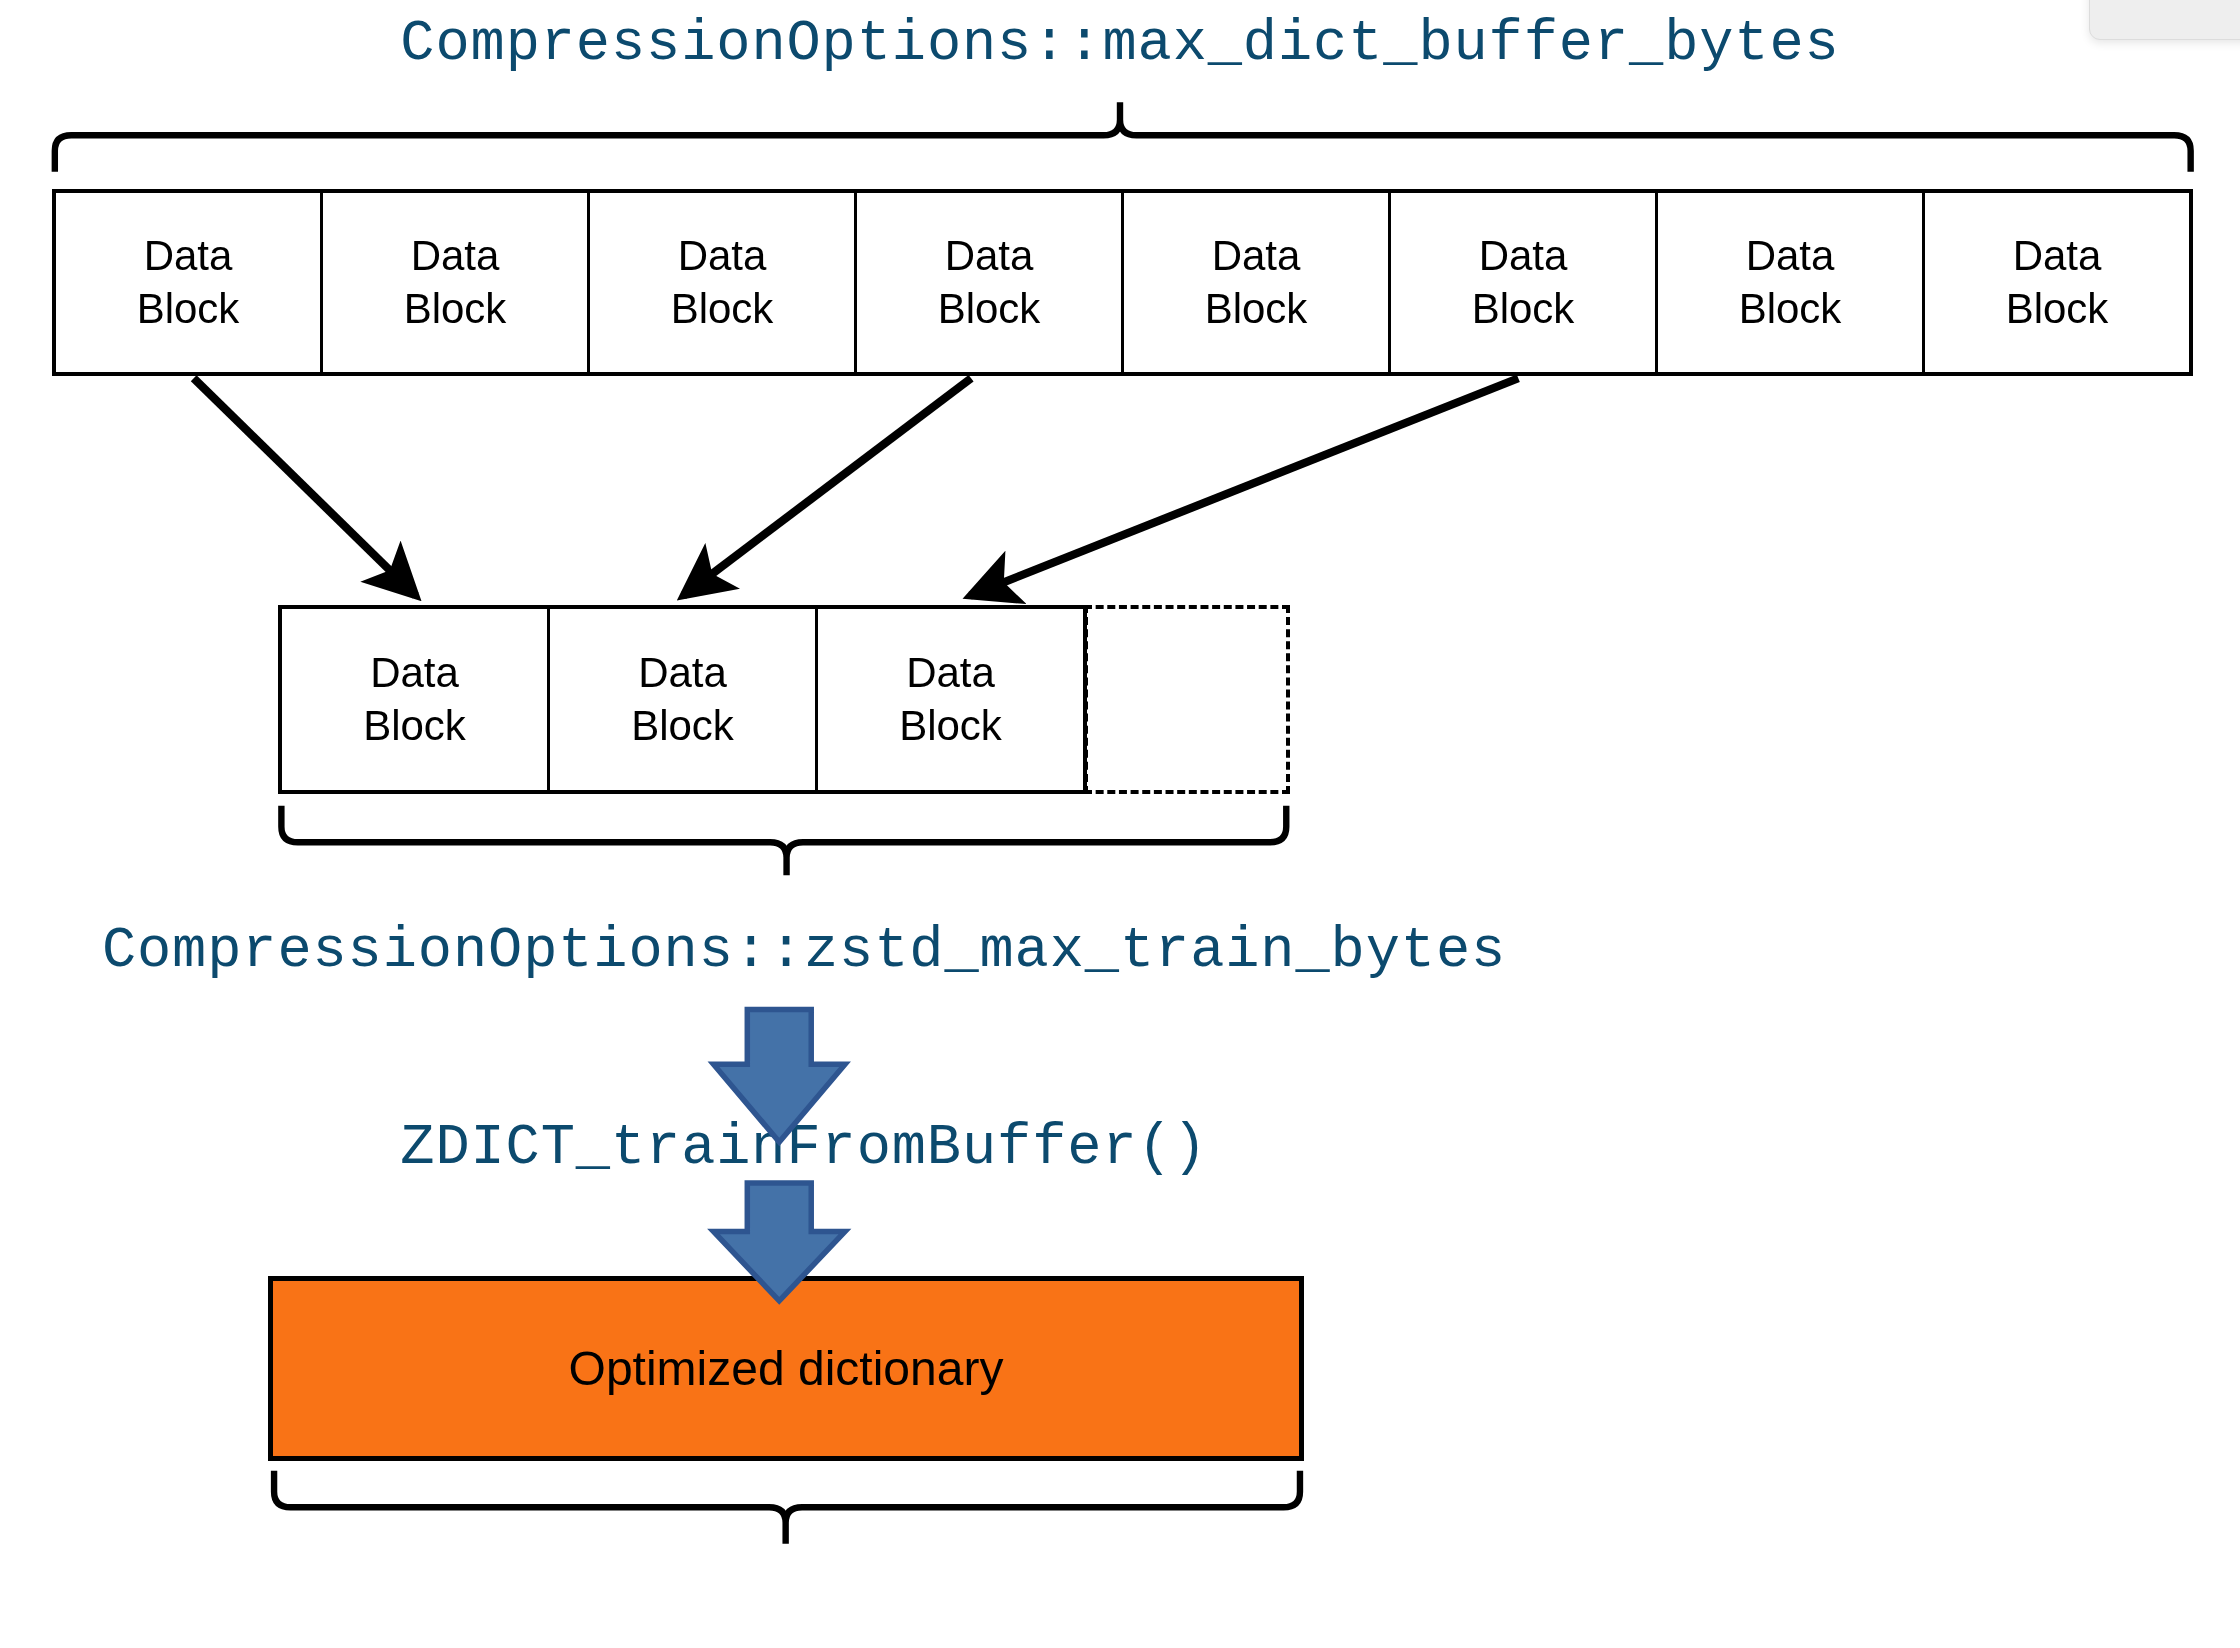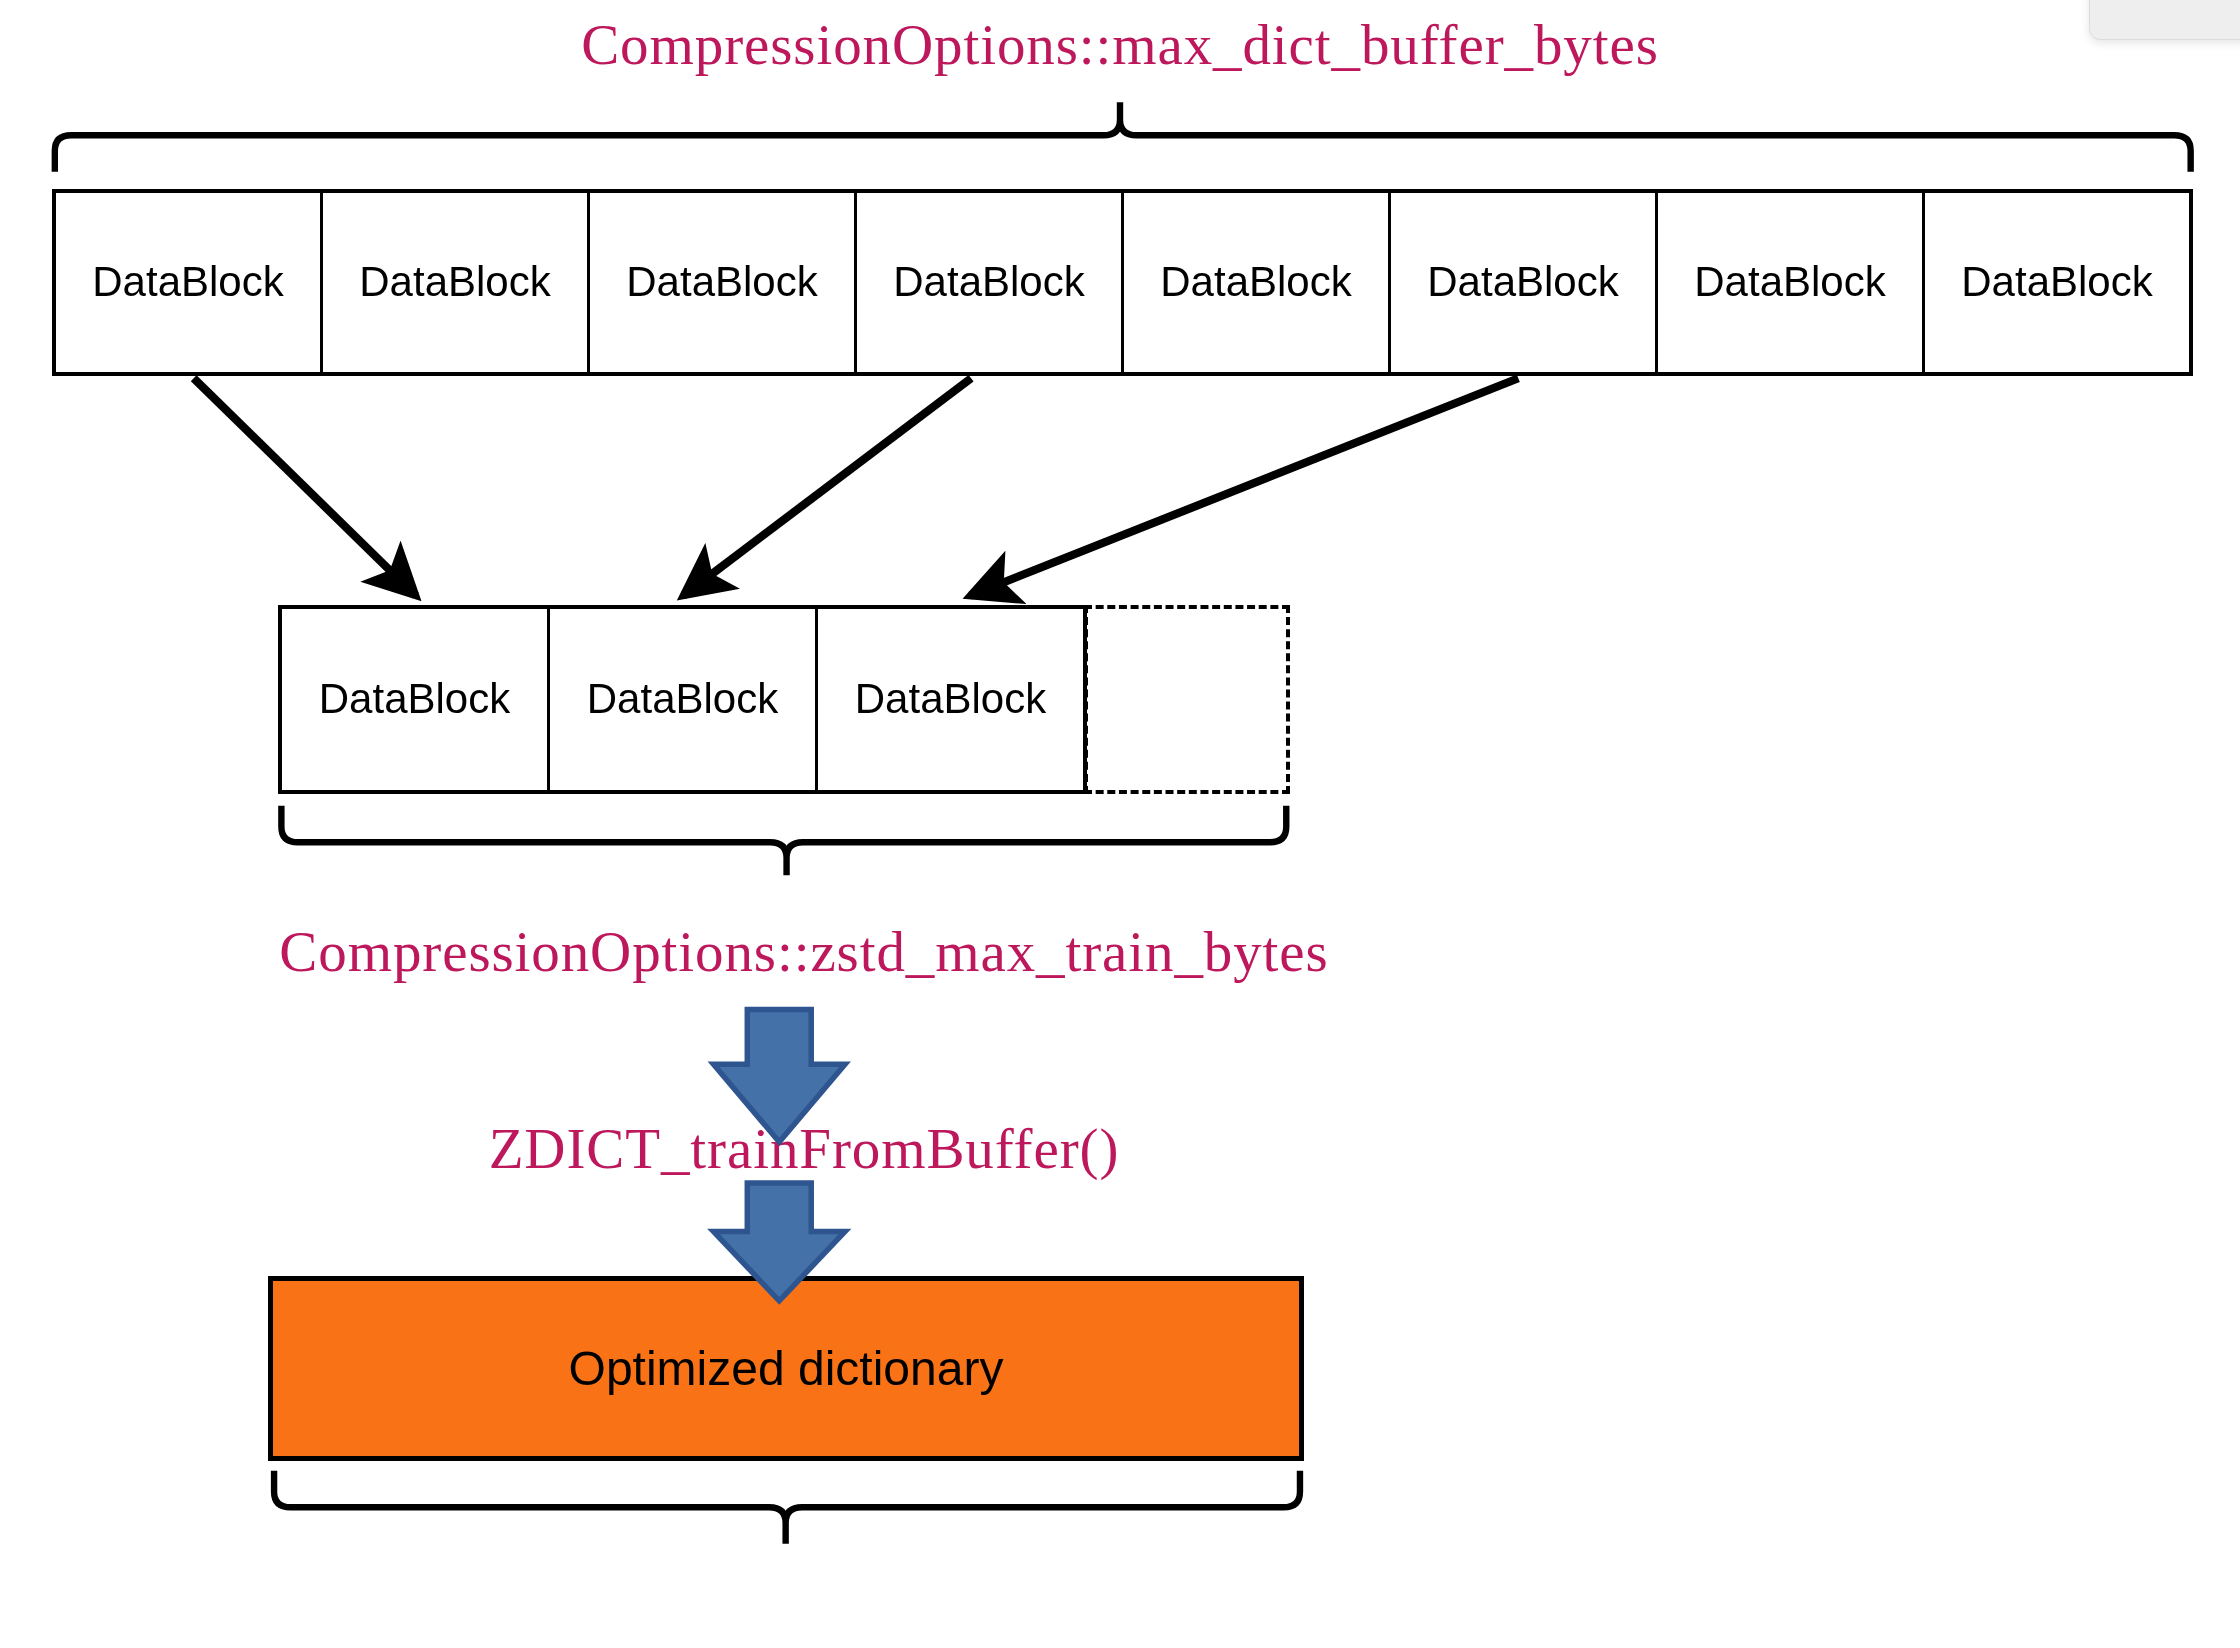--- a/index.html
+++ b/index.html
@@ -14,41 +14,41 @@
     position: relative;
     width: 2240px;
     height: 1648px;
     background: #ffffff;
     overflow: hidden;
   }
 
   
   .code-label {
     position: absolute;
-    font-family: Liberation Serif, serif;
+    font-family: Liberation Mono, monospace;
     font-size: 57px;
     letter-spacing: 0.9px;
-    color: #be185d;
+    color: #0c4a6e;
     white-space: nowrap;
     text-align: center;
     line-height: 1;
   }
 
   
   .block-row {
     position: absolute;
     display: flex;
     box-sizing: border-box;
     border: 4.6px solid #000000;
     background: #ffffff;
   }
   .block {
     box-sizing: border-box;
     display: flex;
-    flex-direction: row;
+    flex-direction: column;
     align-items: center;
     justify-content: center;
     border-right: 3.7px solid #000000;
     background: #ffffff;
     font-family: "Liberation Sans", sans-serif;
     color: #000000;
     line-height: 1.25;
   }
   .block:last-child { border-right: none; }
 

